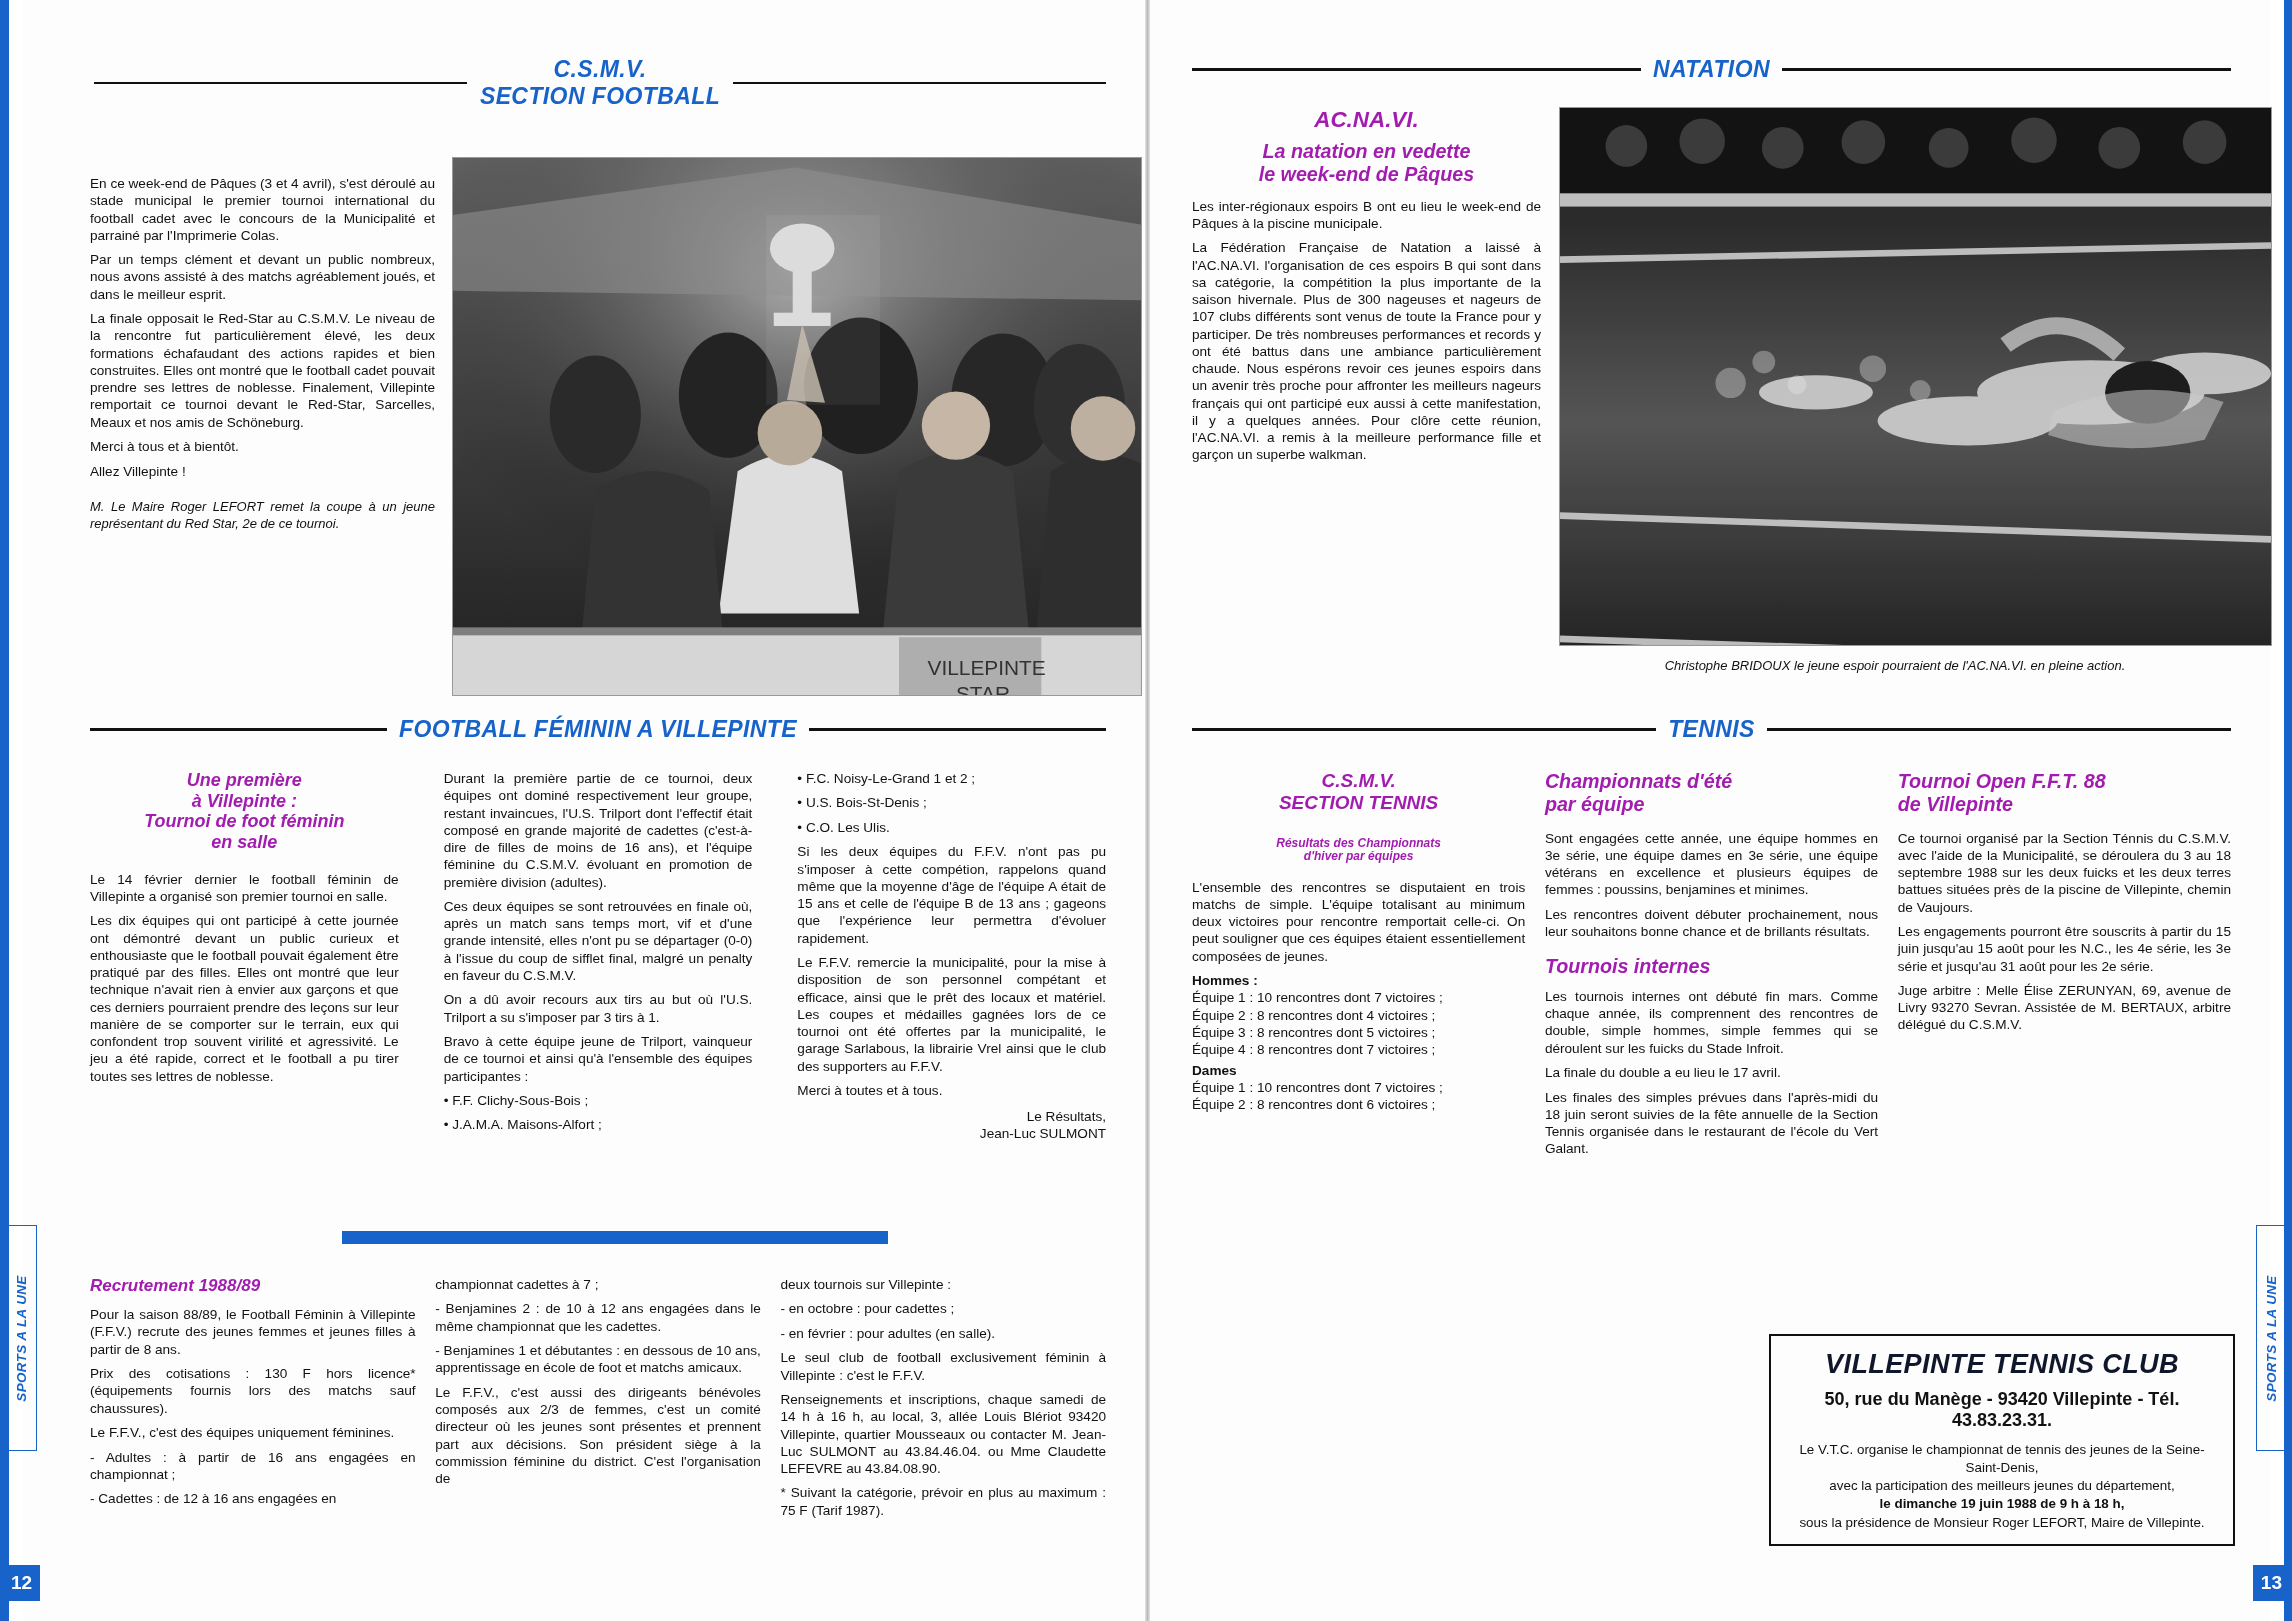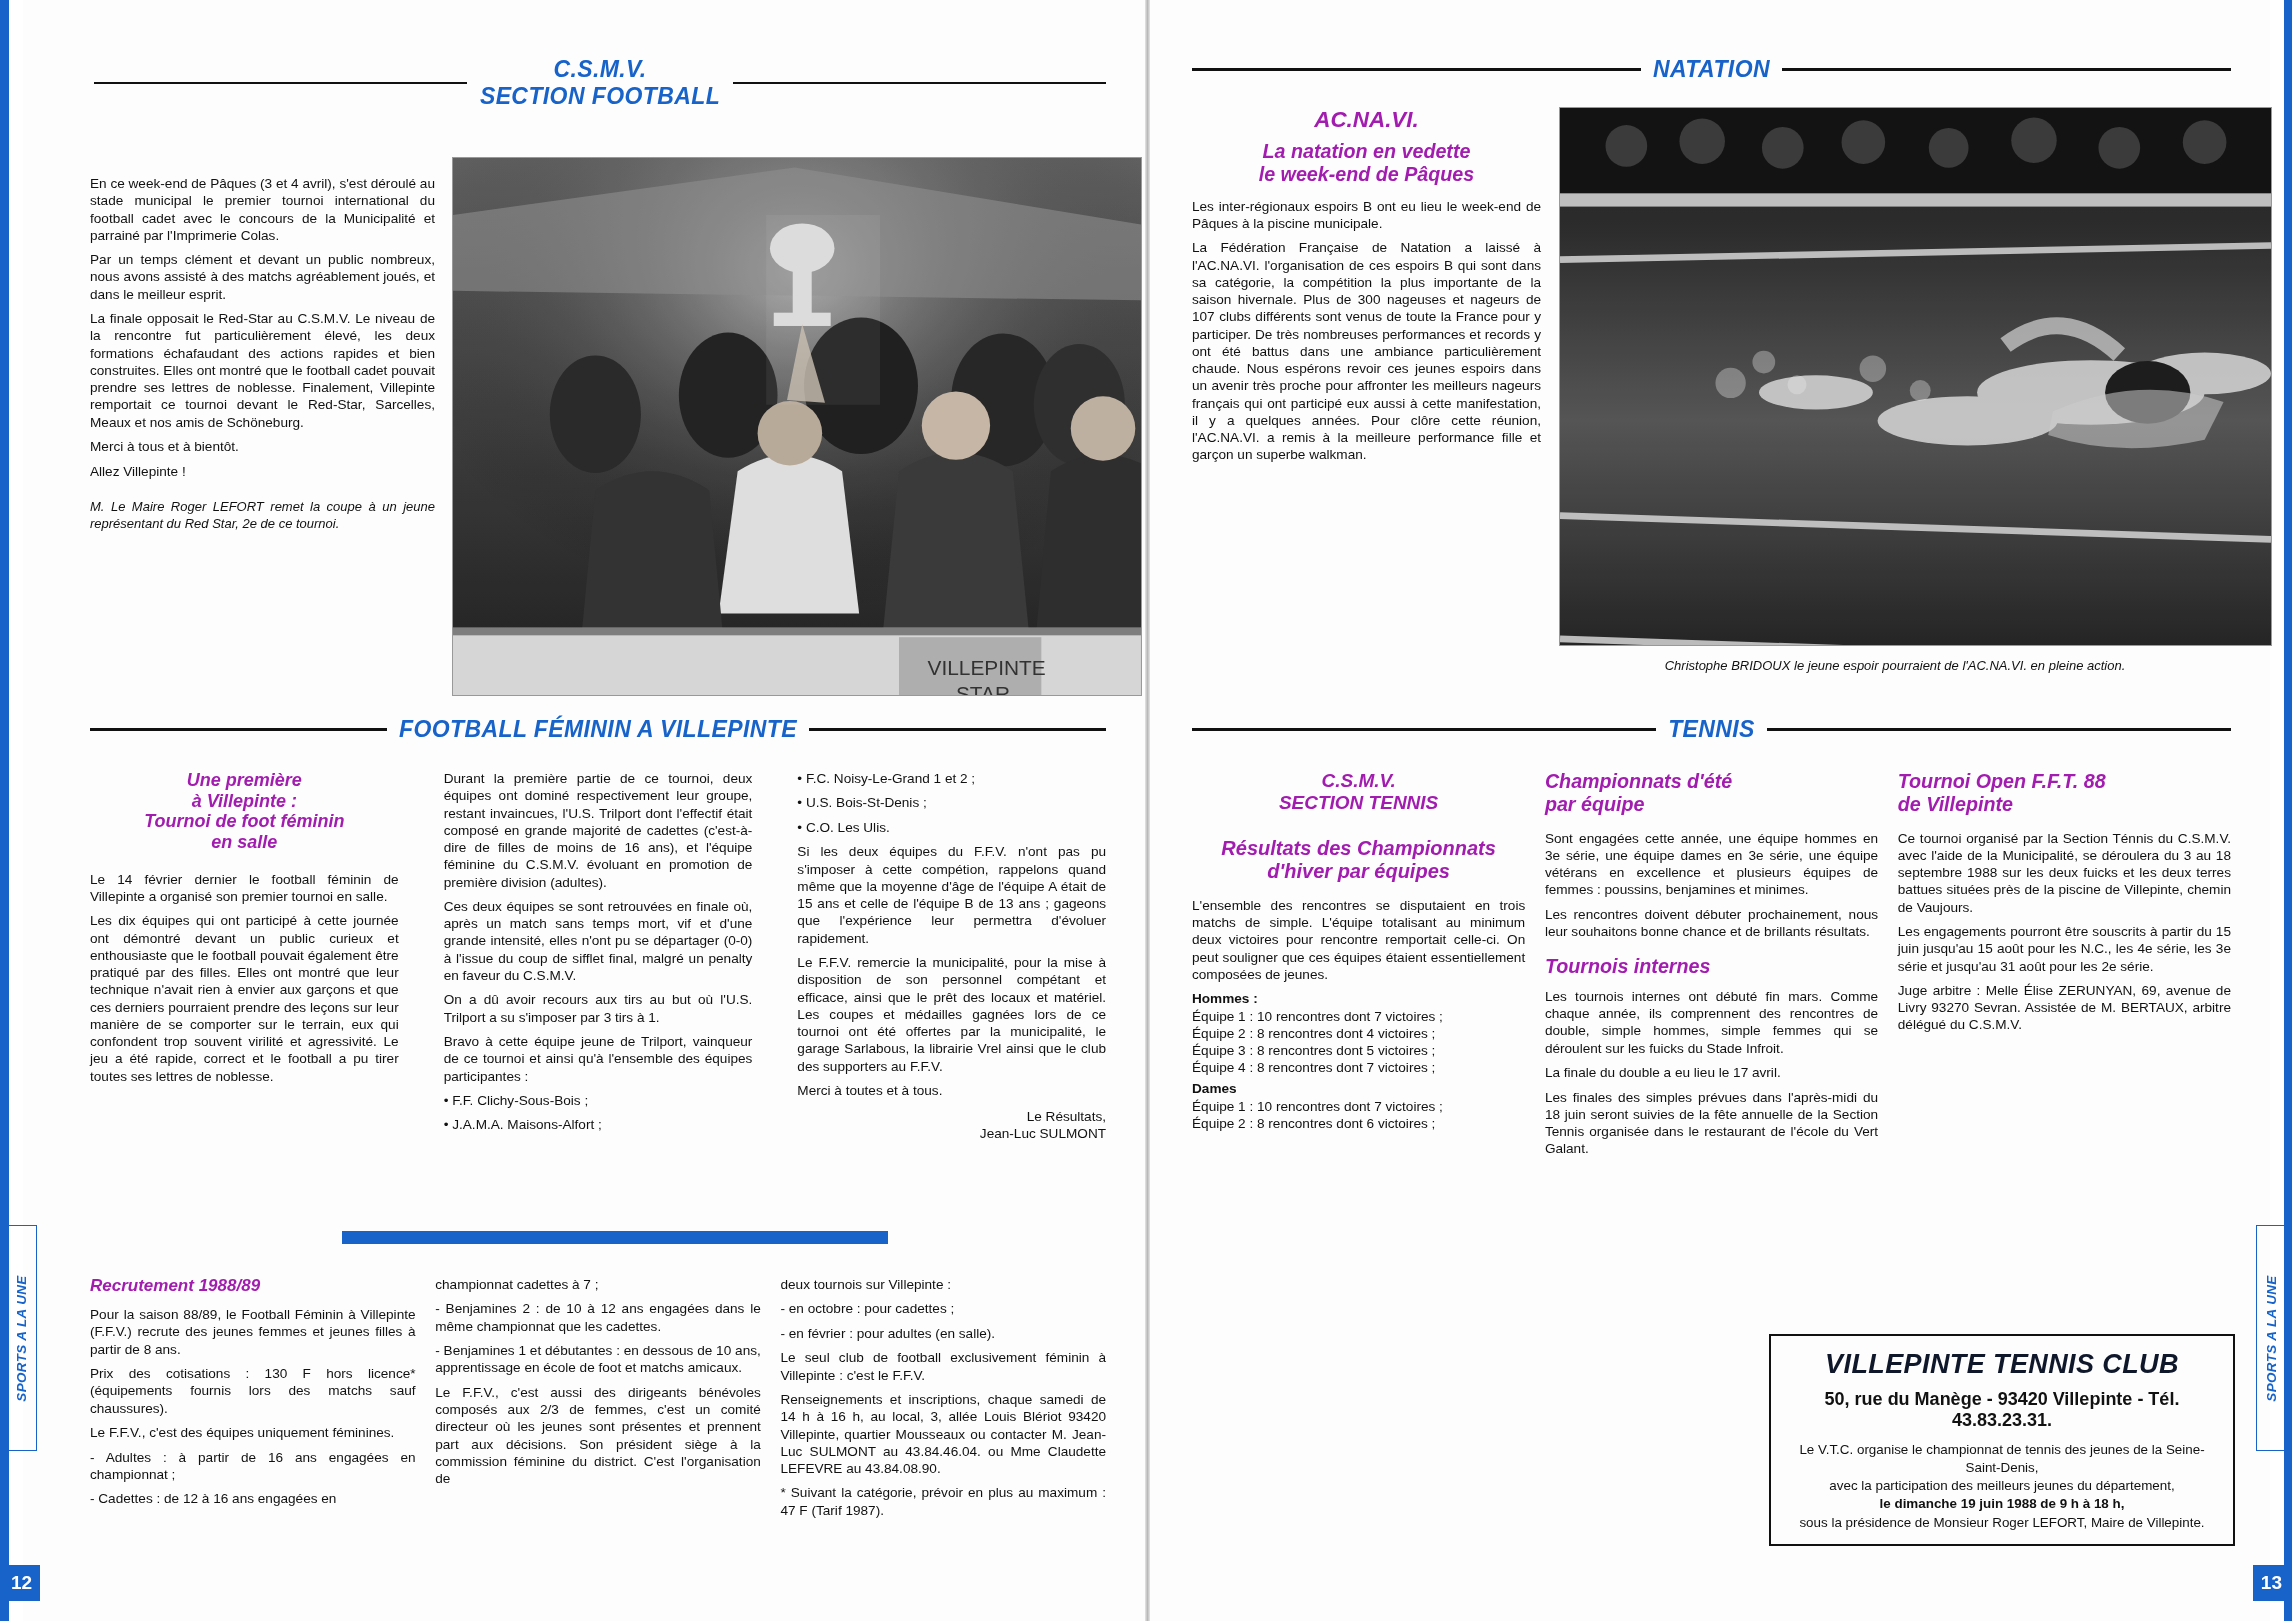--- a/index.html
+++ b/index.html
@@ -201,21 +201,21 @@
               <p>Le F.F.V., c'est aussi des dirigeants bénévoles composés aux 2/3 de femmes, c'est un comité directeur où les jeunes sont présentes et prennent part aux décisions. Son président siège à la commission féminine du district. C'est l'organisation de</p>
             </div>
         </div>
         <div>
           <div class="col-text" id="rec-col3-text">
               <p>deux tournois sur Villepinte :</p>
               <p>- en octobre : pour cadettes ;</p>
               <p>- en février : pour adultes (en salle).</p>
               <p>Le seul club de football exclusivement féminin à Villepinte : c'est le F.F.V.</p>
               <p>Renseignements et inscriptions, chaque samedi de 14 h à 16 h, au local, 3, allée Louis Blériot 93420 Villepinte, quartier Mousseaux ou contacter M. Jean-Luc SULMONT au 43.84.46.04. ou Mme Claudette LEFEVRE au 43.84.08.90.</p>
-              <p>* Suivant la catégorie, prévoir en plus au maximum : 47 F (Tarif 1987).</p>
+              <p>* Suivant la catégorie, prévoir en plus au maximum : 75 F (Tarif 1987).</p>
             </div>
         </div>
       </div>
     </div>
 
     <div class="leaf right">
       <div class="edge-strip right"></div>
       <div class="edge-white right"></div>
 
       <div class="sidetab" style="right:5.4px;bottom:170px;">
@@ -302,21 +302,21 @@
           <div class="rule"></div>
           <div class="section-title">TENNIS</div>
           <div class="rule"></div>
         </div>
       </div>
 
       <div style="position:absolute;left:45px;top:770px;width:1039px;" class="cols3">
         <div>
           <div class="blue-title" style="font-size:19px;">C.S.M.V.</div>
           <div class="blue-title" style="font-size:19px;margin-bottom:23px;">SECTION TENNIS</div>
-          <div class="blue-title" style="font-size:20px;margin-bottom:14.3px;" id="tennis-col1-subtitle">
+          <div class="blue-title" style="font-size:12px;margin-bottom:14.3px;" id="tennis-col1-subtitle">
               <div>Résultats des Championnats</div>
               <div>d'hiver par équipes</div>
             </div>
           <div class="col-text" id="tennis-col1-text">
               <p>L'ensemble des rencontres se disputaient en trois matchs de simple. L'équipe totalisant au minimum deux victoires pour rencontre remportait celle-ci. On peut souligner que ces équipes étaient essentiellement composées de jeunes.</p>
             </div>
           <div class="col-text" style="margin-top:7.2px;">
             <div style="font-weight:bold;">Hommes :</div>
             <div id="tennis-hommes-rows">
                 <div>Équipe 1 : 10 rencontres dont 7 victoires ;</div>

